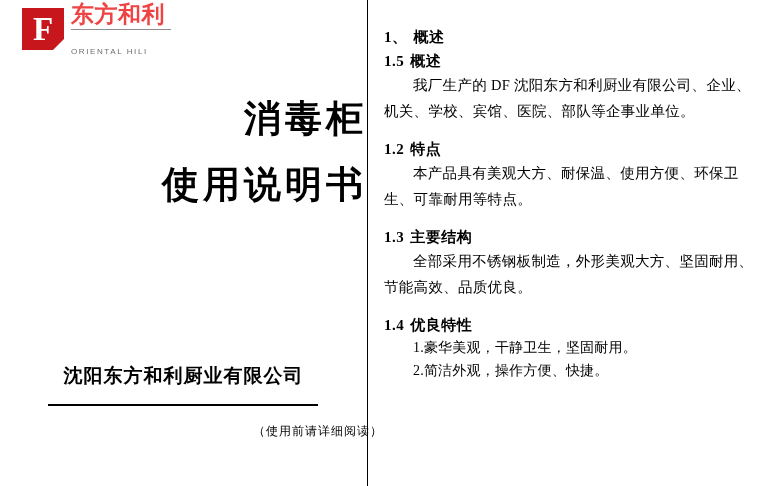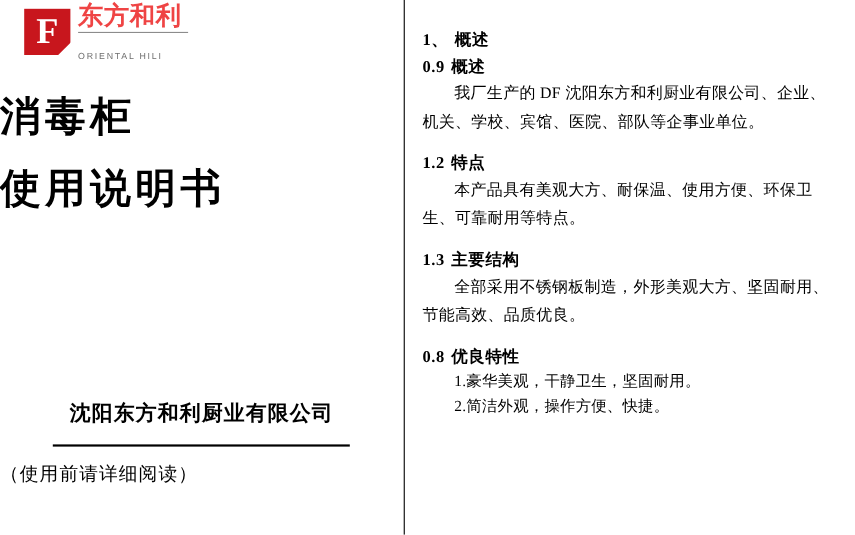--- a/index.html
+++ b/index.html
@@ -99,23 +99,23 @@
     margin-top: 17px;
     font-size: 8px;
     line-height: 9px;
     letter-spacing: 1.6px;
     color: #6e6e6e;
   }
 
   .cover-title {
     position: absolute;
     left: 0;
-    top: 84px;
-    width: 367px;
-    text-align: left;
+    top: 96px;
+    width: 367px;
+    text-align: right;
     font-family: "Liberation Serif", serif;
   }
   .cover-title .line1 {
     font-size: 37px;
     font-weight: bold;
     letter-spacing: 4px;
     line-height: 46px;
   }
   .cover-title .line2 {
     margin-top: 20px;
@@ -143,25 +143,26 @@
     top: 404px;
     width: 270px;
     height: 2px;
     background: #000000;
   }
   .cover-note {
     position: absolute;
     left: 0;
     top: 418px;
     width: 367px;
-    text-align: left;
-    font-family: "Liberation Serif", serif;
-    font-size: 17px;
+    text-align: right;
+    font-family: "Liberation Serif", serif;
+    font-size: 12px;
     letter-spacing: 1px;
     line-height: 26px;
+    padding-left: 16px;
   }
 
   
   .content {
     position: absolute;
     left: 368px;
     top: 0;
     width: 409px;
     height: 486px;
     padding: 26px 18px 0 16px;
@@ -232,41 +233,41 @@
   </div>
 
   <div class="content">
 
     <div class="sec-title chapter">
       <span class="num">1、</span><span class="txt">概述</span>
     </div>
 
     <div>
       <div class="sec-title">
-        <span class="num">0.9</span><span class="txt">概述</span>
+        <span class="num">1.5</span><span class="txt">概述</span>
       </div>
       <div class="para">我厂生产的 DF 沈阳东方和利厨业有限公司、企业、机关、学校、宾馆、医院、部队等企事业单位。</div>
     </div>
 
     <div class="block">
       <div class="sec-title">
         <span class="num">1.2</span><span class="txt">特点</span>
       </div>
       <div class="para">本产品具有美观大方、耐保温、使用方便、环保卫生、可靠耐用等特点。</div>
     </div>
 
     <div class="block">
       <div class="sec-title">
         <span class="num">1.3</span><span class="txt">主要结构</span>
       </div>
       <div class="para">全部采用不锈钢板制造，外形美观大方、坚固耐用、节能高效、品质优良。</div>
     </div>
 
     <div class="block">
       <div class="sec-title">
-        <span class="num">0.8</span><span class="txt">优良特性</span>
+        <span class="num">1.4</span><span class="txt">优良特性</span>
       </div>
       <div class="list-line">1.豪华美观，干静卫生，坚固耐用。</div>
       <div class="list-line">2.简洁外观，操作方便、快捷。</div>
     </div>
 
   </div>
 </div>
 
 </body></html>

